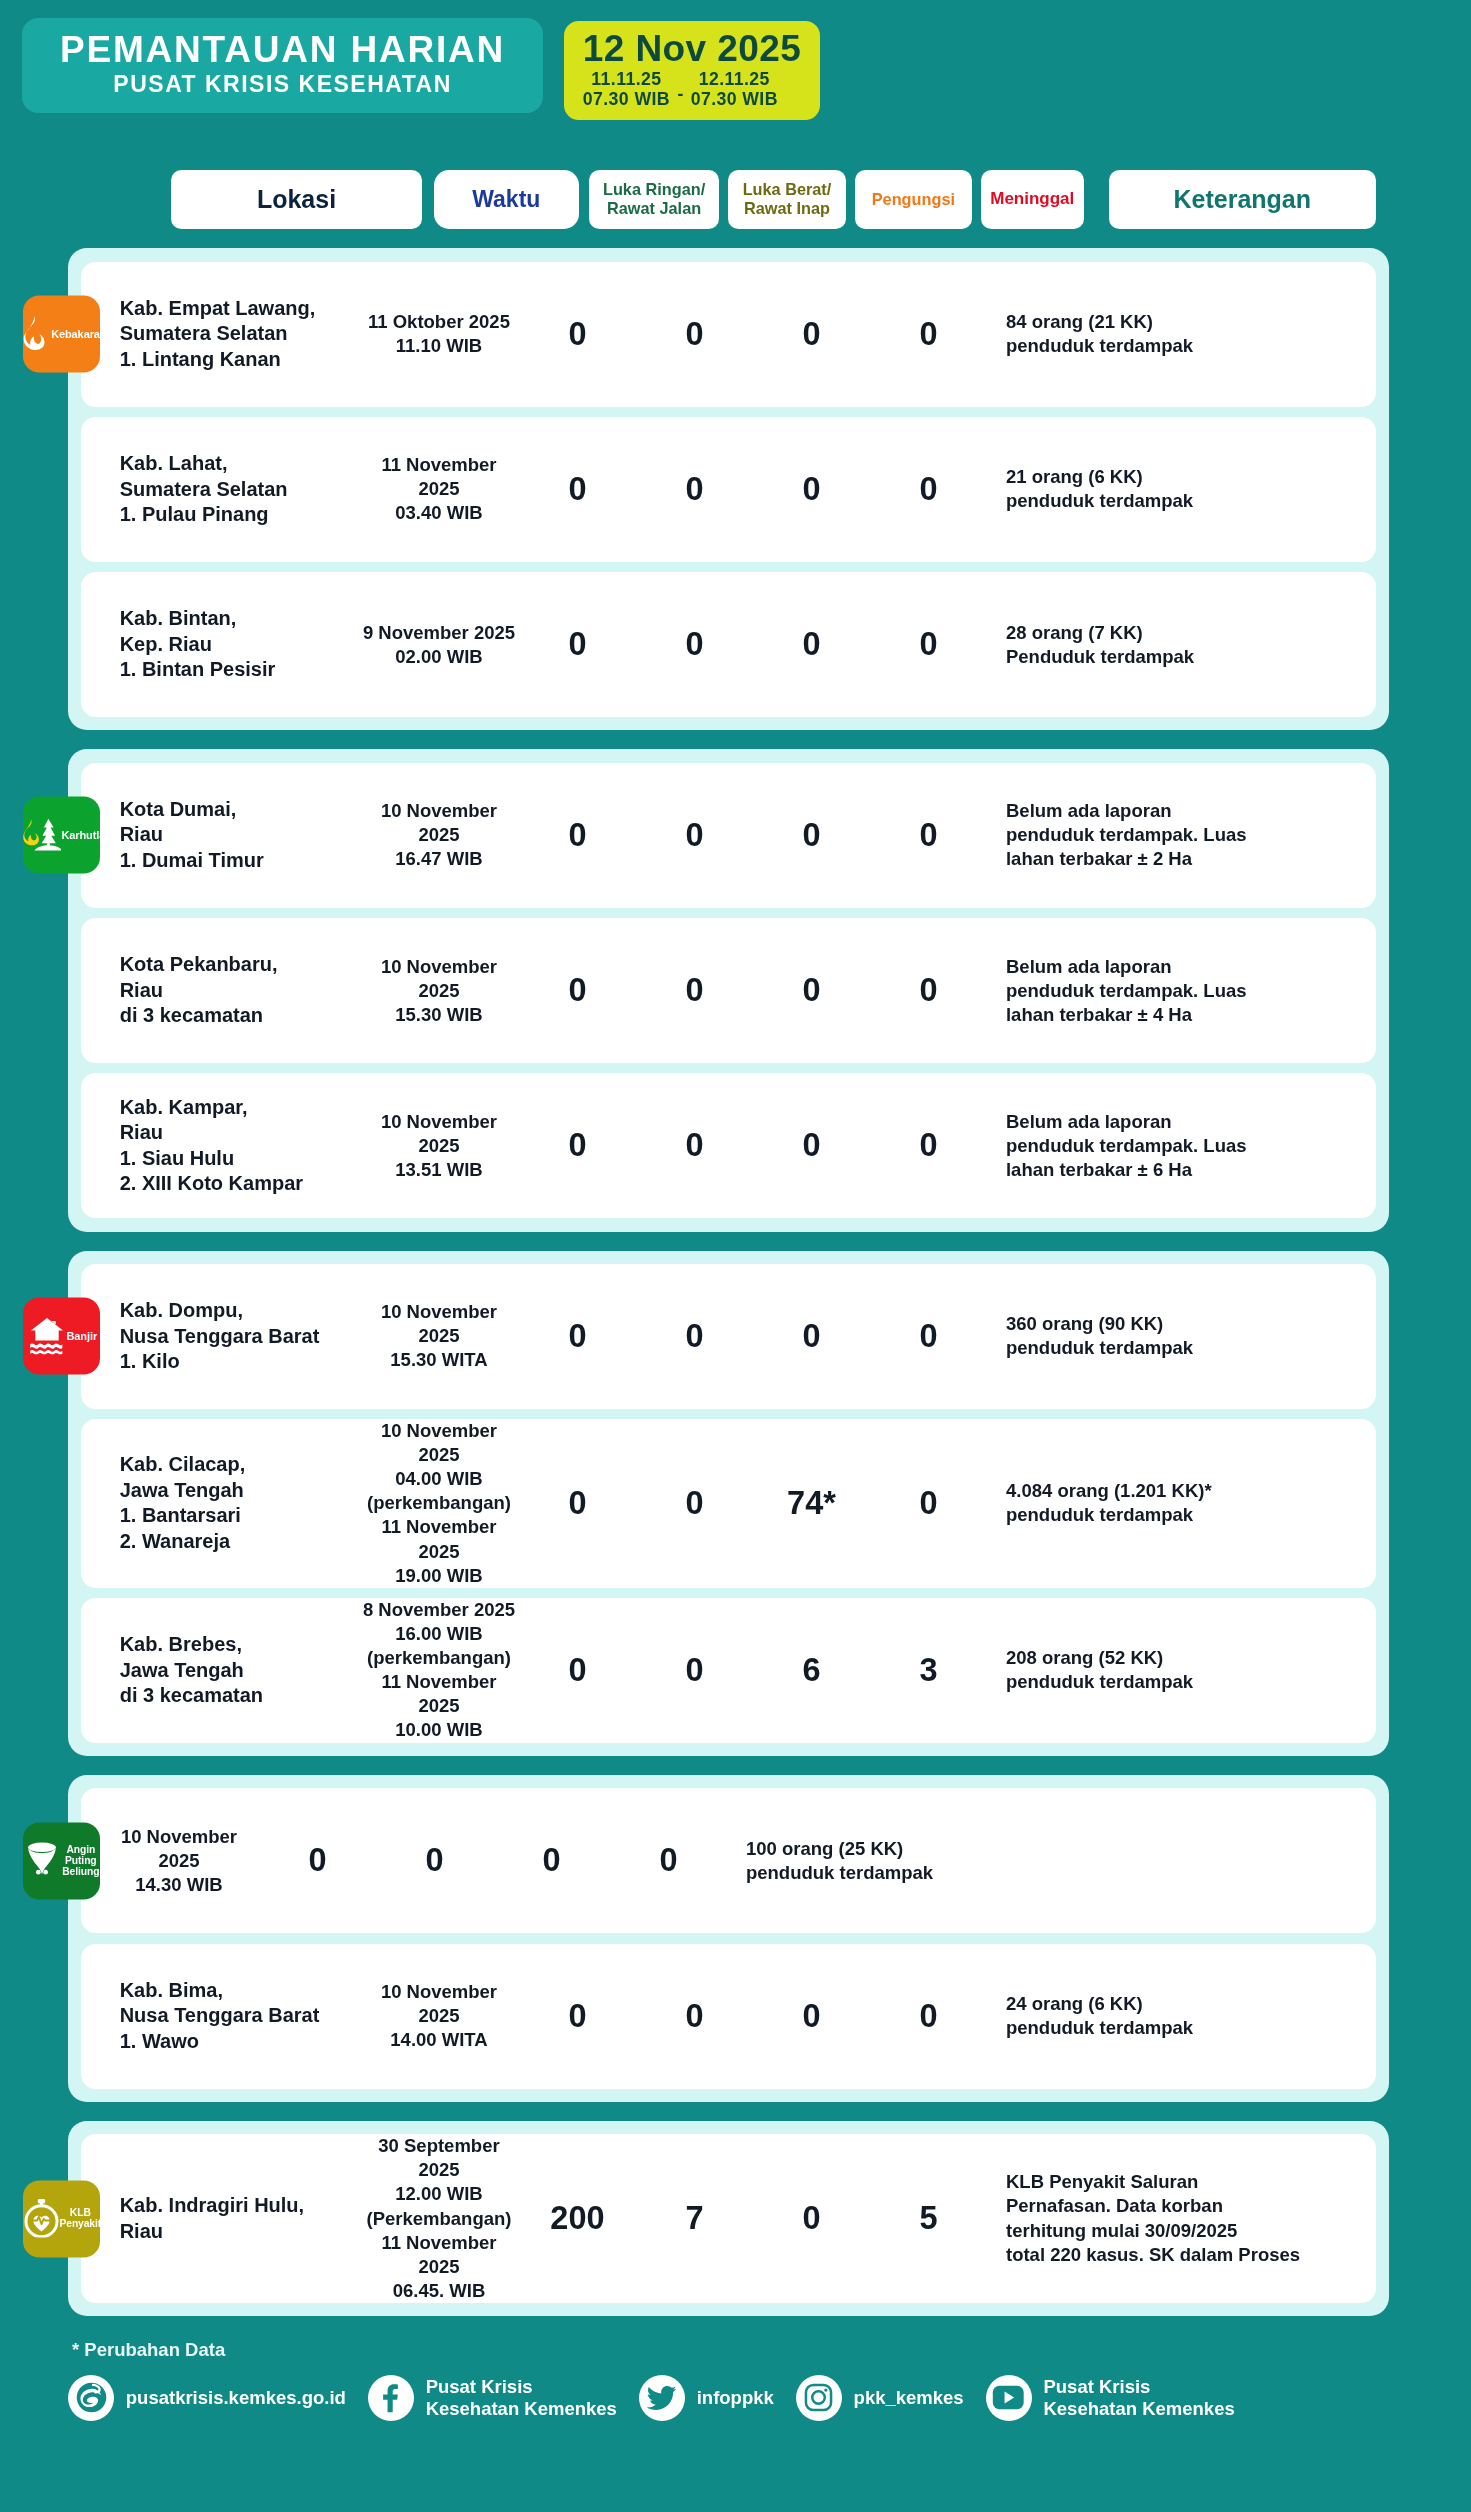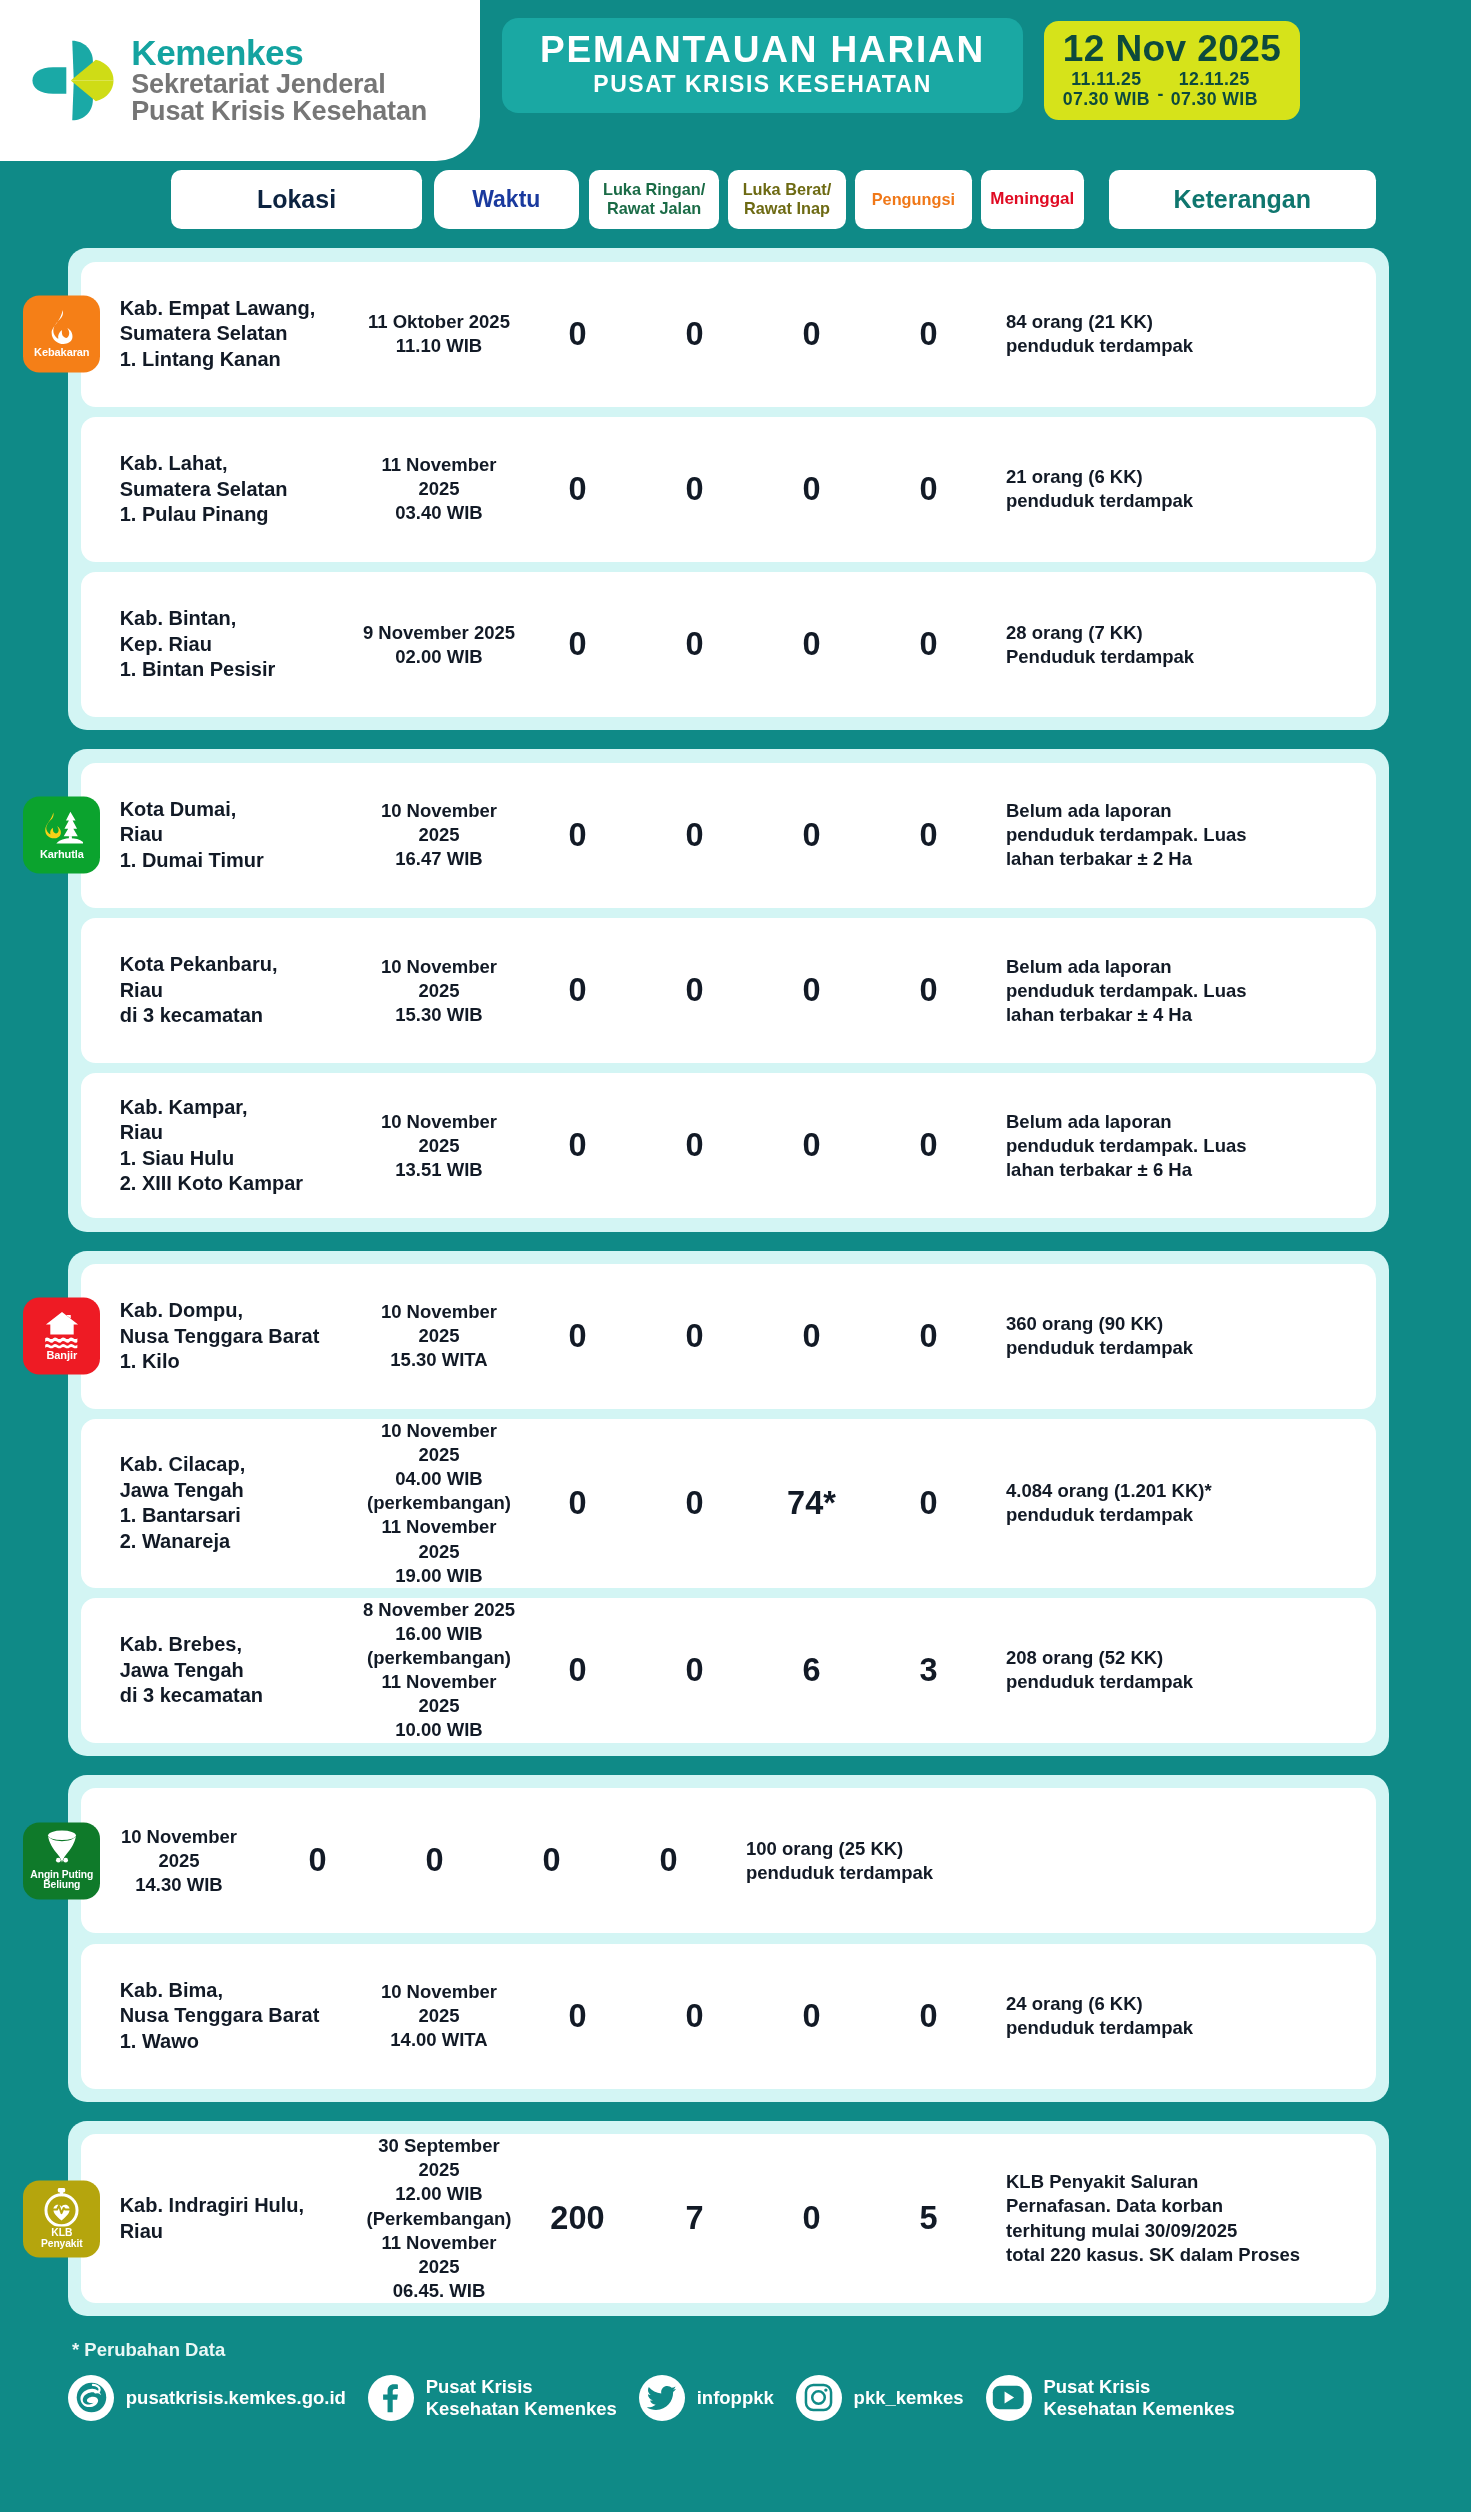--- a/index.html
+++ b/index.html
@@ -117,21 +117,21 @@
   }
   .row:last-child { margin-bottom: 0; }
 
   .badge {
     position: absolute;
     left: -58px;
     top: 50%;
     transform: translateY(-50%);
     width: 77px; height: 77px;
     border-radius: 16.3px;
-    display: flex; flex-direction: column;
+    display: flex; 
     align-items: center; justify-content: center;
     color: #ffffff;
     z-index: 5;
     padding-bottom: 1.5px;
   }
   .badge svg { display: block; }
   .badge-label {
     font-size: 11px; font-weight: 700; line-height: 1.04;
     text-align: center; margin-top: 1.5px; letter-spacing: -0.1px;
   }
@@ -170,36 +170,20 @@
   }
   .social-text {
     color: #ffffff; font-size: 18.5px; font-weight: 700; line-height: 1.16;
   }
 </style>
 </head>
 <body>
 
 <div class="header">
 
-  <div class="logo-plate">
-    <div class="logo-mark">
-      <svg viewBox="0 0 118 128" width="87" height="95">
-        <path d="M34 46 C16 46 6 54 6 64 C6 74 16 82 34 82 L52 82 L52 46 Z" fill="#1aa9a6"></path>
-        <path d="M60 10 C76 10 88 22 88 38 L88 62 L62 62 Z" fill="#1aa9a6"></path>
-        <path d="M60 118 C76 118 88 106 88 90 L88 66 L62 66 Z" fill="#1aa9a6"></path>
-        <path d="M92 36 C108 40 116 52 116 64 L58 64 Z" fill="#cfdc16"></path>
-        <path d="M92 92 C108 88 116 76 116 64 L58 64 Z" fill="#cfdc16"></path>
-      </svg>
-    </div>
-    <div class="logo-text">
-      <span class="logo-line1">Kemenkes</span>
-      <span class="logo-line2">Sekretariat Jenderal</span>
-      <span class="logo-line3">Pusat Krisis Kesehatan</span>
-    </div>
-  </div>
 
   <div class="title-band">
     <div class="title-main">PEMANTAUAN HARIAN</div>
     <div class="title-sub">PUSAT KRISIS KESEHATAN</div>
   </div>
 
   <div class="date-badge">
     <div class="date-big">12 Nov 2025</div>
     <div class="date-range">
       <div class="date-part">

